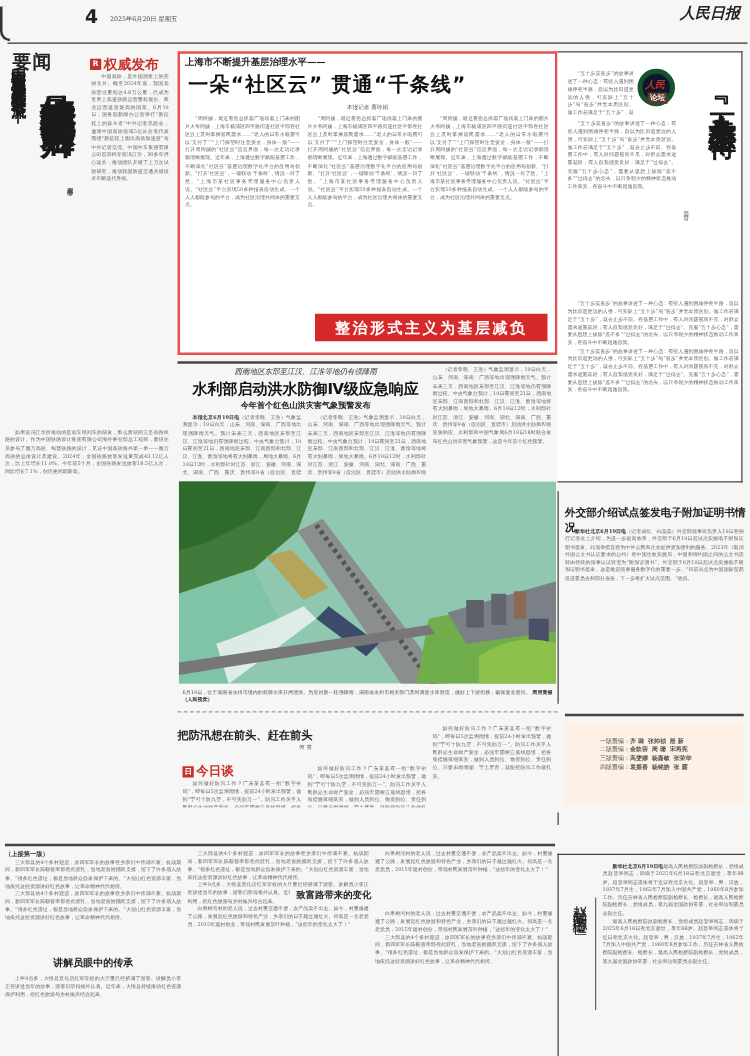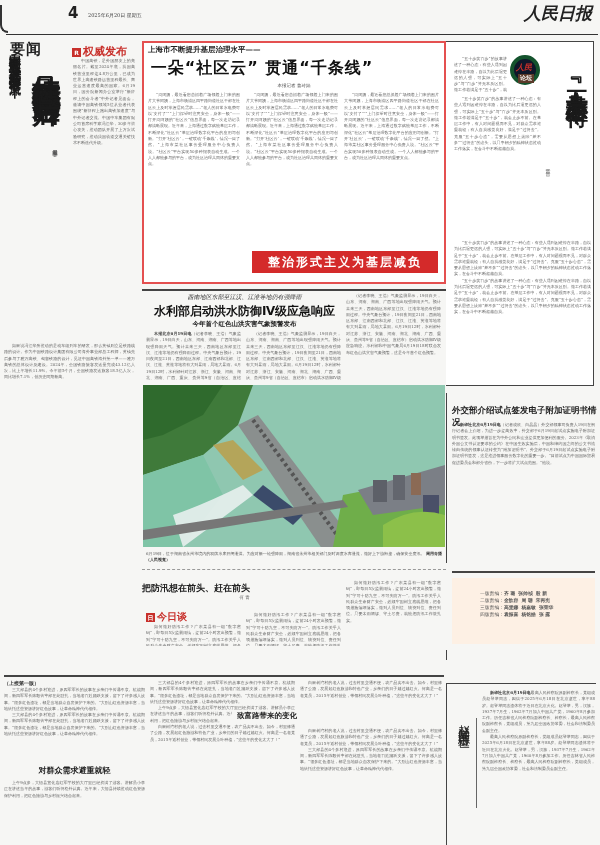--- a/index.html
+++ b/index.html
@@ -5,21 +5,21 @@
 *{margin:0;padding:0;box-sizing:border-box;}
 body{width:600px;height:845px;background:#f6f6f4;font-family:"DejaVu Serif",serif;color:#333;overflow:hidden;position:relative;}
 .abs{position:absolute;}
 .txt{font-size:4px;line-height:6.3px;color:#666;text-align:justify;word-break:break-all;overflow:hidden;}
 .txt p{text-indent:2em;}
 .hdr{left:6px;top:3px;width:592px;height:32px;border-bottom:1.5px solid #333;}
 .hdr-bracket{left:0;top:5px;width:8px;height:28px;border-left:2px solid #333;border-bottom:2px solid #333;border-radius:0 0 0 8px;}
 .sec-title{left:10px;top:4px;font-family:Liberation Serif, serif;font-weight:bold;font-size:15px;color:#222;letter-spacing:1px;margin-top:36px;}
 .page-num{left:68px;top:4px;font-family:"DejaVu Sans",sans-serif;font-weight:bold;font-size:15px;color:#222;}
 .date{left:88px;top:12px;font-size:5px;color:#444;}
-.masthead{right:8px;top:2px;font-family:"DejaVu Serif",serif;font-style:italic;font-weight:bold;font-size:17px;color:#222;}
+.masthead{right:8px;top:2px;font-family:"DejaVu Serif",serif;font-style:italic;font-weight:bold;font-size:12px;color:#222;}
 .vtitle{writing-mode:vertical-rl;font-weight:bold;color:#1a1a1a;}
 .red-box{left:142px;top:41px;width:304px;height:243px;border:2.5px solid #e45050;background:#fff;}
 .red-banner{background:#d42a2a;color:#fff;font-family:"DejaVu Sans",sans-serif;font-weight:bold;font-size:12px;text-align:center;letter-spacing:2px;}
 .rule{background:#444;}
 .photo{left:143px;top:385px;width:302px;height:162px;overflow:hidden;}
 .sidebar-box{background:#fdf0e4;}
 .tag{font-family:"DejaVu Sans",sans-serif;font-weight:bold;color:#c8302b;}
 .tag-icon{display:inline-block;width:9px;height:9px;background:#c8302b;color:#fff;font-size:6px;line-height:9px;text-align:center;margin-right:2px;vertical-align:middle;}
 </style>
 </head>
@@ -155,21 +155,21 @@
     <p><b style="color:#333">新华社北京6月19日电</b><span>最高人民检察院原副检察长，党组成员赵登举同志，因病于2025年6月18日在北京逝世，享年88岁。赵登举同志遗体将于近日在北京火化。赵登举，男，汉族，1937年7月生，1962年7月加入中国共产党，1960年8月参加工作。历任吉林省人民检察院副检察长、检察长，最高人民检察院副检察长，党组成员，第九届全国政协常委，社会和法制委员会副主任。</span></p>
     <p>最高人民检察院原副检察长，党组成员赵登举同志，因病于2025年6月18日在北京逝世，享年88岁。赵登举同志遗体将于近日在北京火化。赵登举，男，汉族，1937年7月生，1962年7月加入中国共产党，1960年8月参加工作。历任吉林省人民检察院副检察长、检察长，最高人民检察院副检察长，党组成员，第九届全国政协常委，社会和法制委员会副主任。</p>
   </div>
 
 <div class="abs rule" style="left:4px;top:675px;width:440px;height:1.5px;"></div>
 <div class="abs" style="left:4px;top:680px;font-size:5px;font-weight:bold;color:#333;">（上接第一版）</div>
 <div class="abs txt" style="left:4px;top:687px;width:141px;height:78px;">
     <p>三大部县的4个多村迎进，原四军军长的故事在乡亲们中传诵不衰。杭战期间，新四军军长陈毅曾率部在此驻扎，当地老百姓踊跃支援，留下了许多感人故事。“很多红色遗址，都是当地群众自发保护下来的。”大别山红色资源丰富，当地依托这些资源讲好红色故事，让革命精神代代相传。</p>
     <p>三大部县的4个多村迎进，原四军军长的故事在乡亲们中传诵不衰。杭战期间，新四军军长陈毅曾率部在此驻扎，当地老百姓踊跃支援，留下了许多感人故事。“很多红色遗址，都是当地群众自发保护下来的。”大别山红色资源丰富，当地依托这些资源讲好红色故事，让革命精神代代相传。</p>
   </div>
-<div class="abs" style="left:4px;top:765px;width:141px;text-align:center;font-family:'DejaVu Sans',sans-serif;font-size:8px;font-weight:bold;color:#222;">对群众需求避重就轻</div>
+<div class="abs" style="left:4px;top:765px;width:141px;text-align:center;font-family:'DejaVu Sans',sans-serif;font-size:8px;font-weight:bold;color:#222;">讲解员眼中的传承</div>
 <div class="abs txt" style="left:4px;top:780px;width:141px;height:60px;">
     <p>上午9点多，大悟县宣化店红军学校的大厅里已经挤满了游客。讲解员小李正在讲述当年的故事，游客们听得格外认真。近年来，大悟县持续推动红色资源保护利用，把红色旅游与乡村振兴结合起来。</p>
   </div>
 <div class="abs txt" style="left:150px;top:680px;width:145px;height:160px;">
     <p>三大部县的4个多村迎进，原四军军长的故事在乡亲们中传诵不衰。杭战期间，新四军军长陈毅曾率部在此驻扎，当地老百姓踊跃支援，留下了许多感人故事。“很多红色遗址，都是当地群众自发保护下来的。”大别山红色资源丰富，当地依托这些资源讲好红色故事，让革命精神代代相传。</p>
     <p>上午9点多，大悟县宣化店红军学校的大厅里已经挤满了游客。讲解员小李正在讲述当年的故事，游客们听得格外认真。近年来，大悟县持续推动红色资源保护利用，把红色旅游与乡村振兴结合起来。</p>
     <p>白果树湾村的老人说，过去村里交通不便，农产品卖不出去。如今，村里修通了公路，发展起红色旅游和特色产业，乡亲们的日子越过越红火。何高是一名老党员，2015年返村创业，带领村民发展茶叶种植，“这些年的变化太大了！”</p>
   </div>
 <div class="abs txt" style="left:300px;top:680px;width:142px;height:45px;">
     <p>白果树湾村的老人说，过去村里交通不便，农产品卖不出去。如今，村里修通了公路，发展起红色旅游和特色产业，乡亲们的日子越过越红火。何高是一名老党员，2015年返村创业，带领村民发展茶叶种植，“这些年的变化太大了！”</p>

